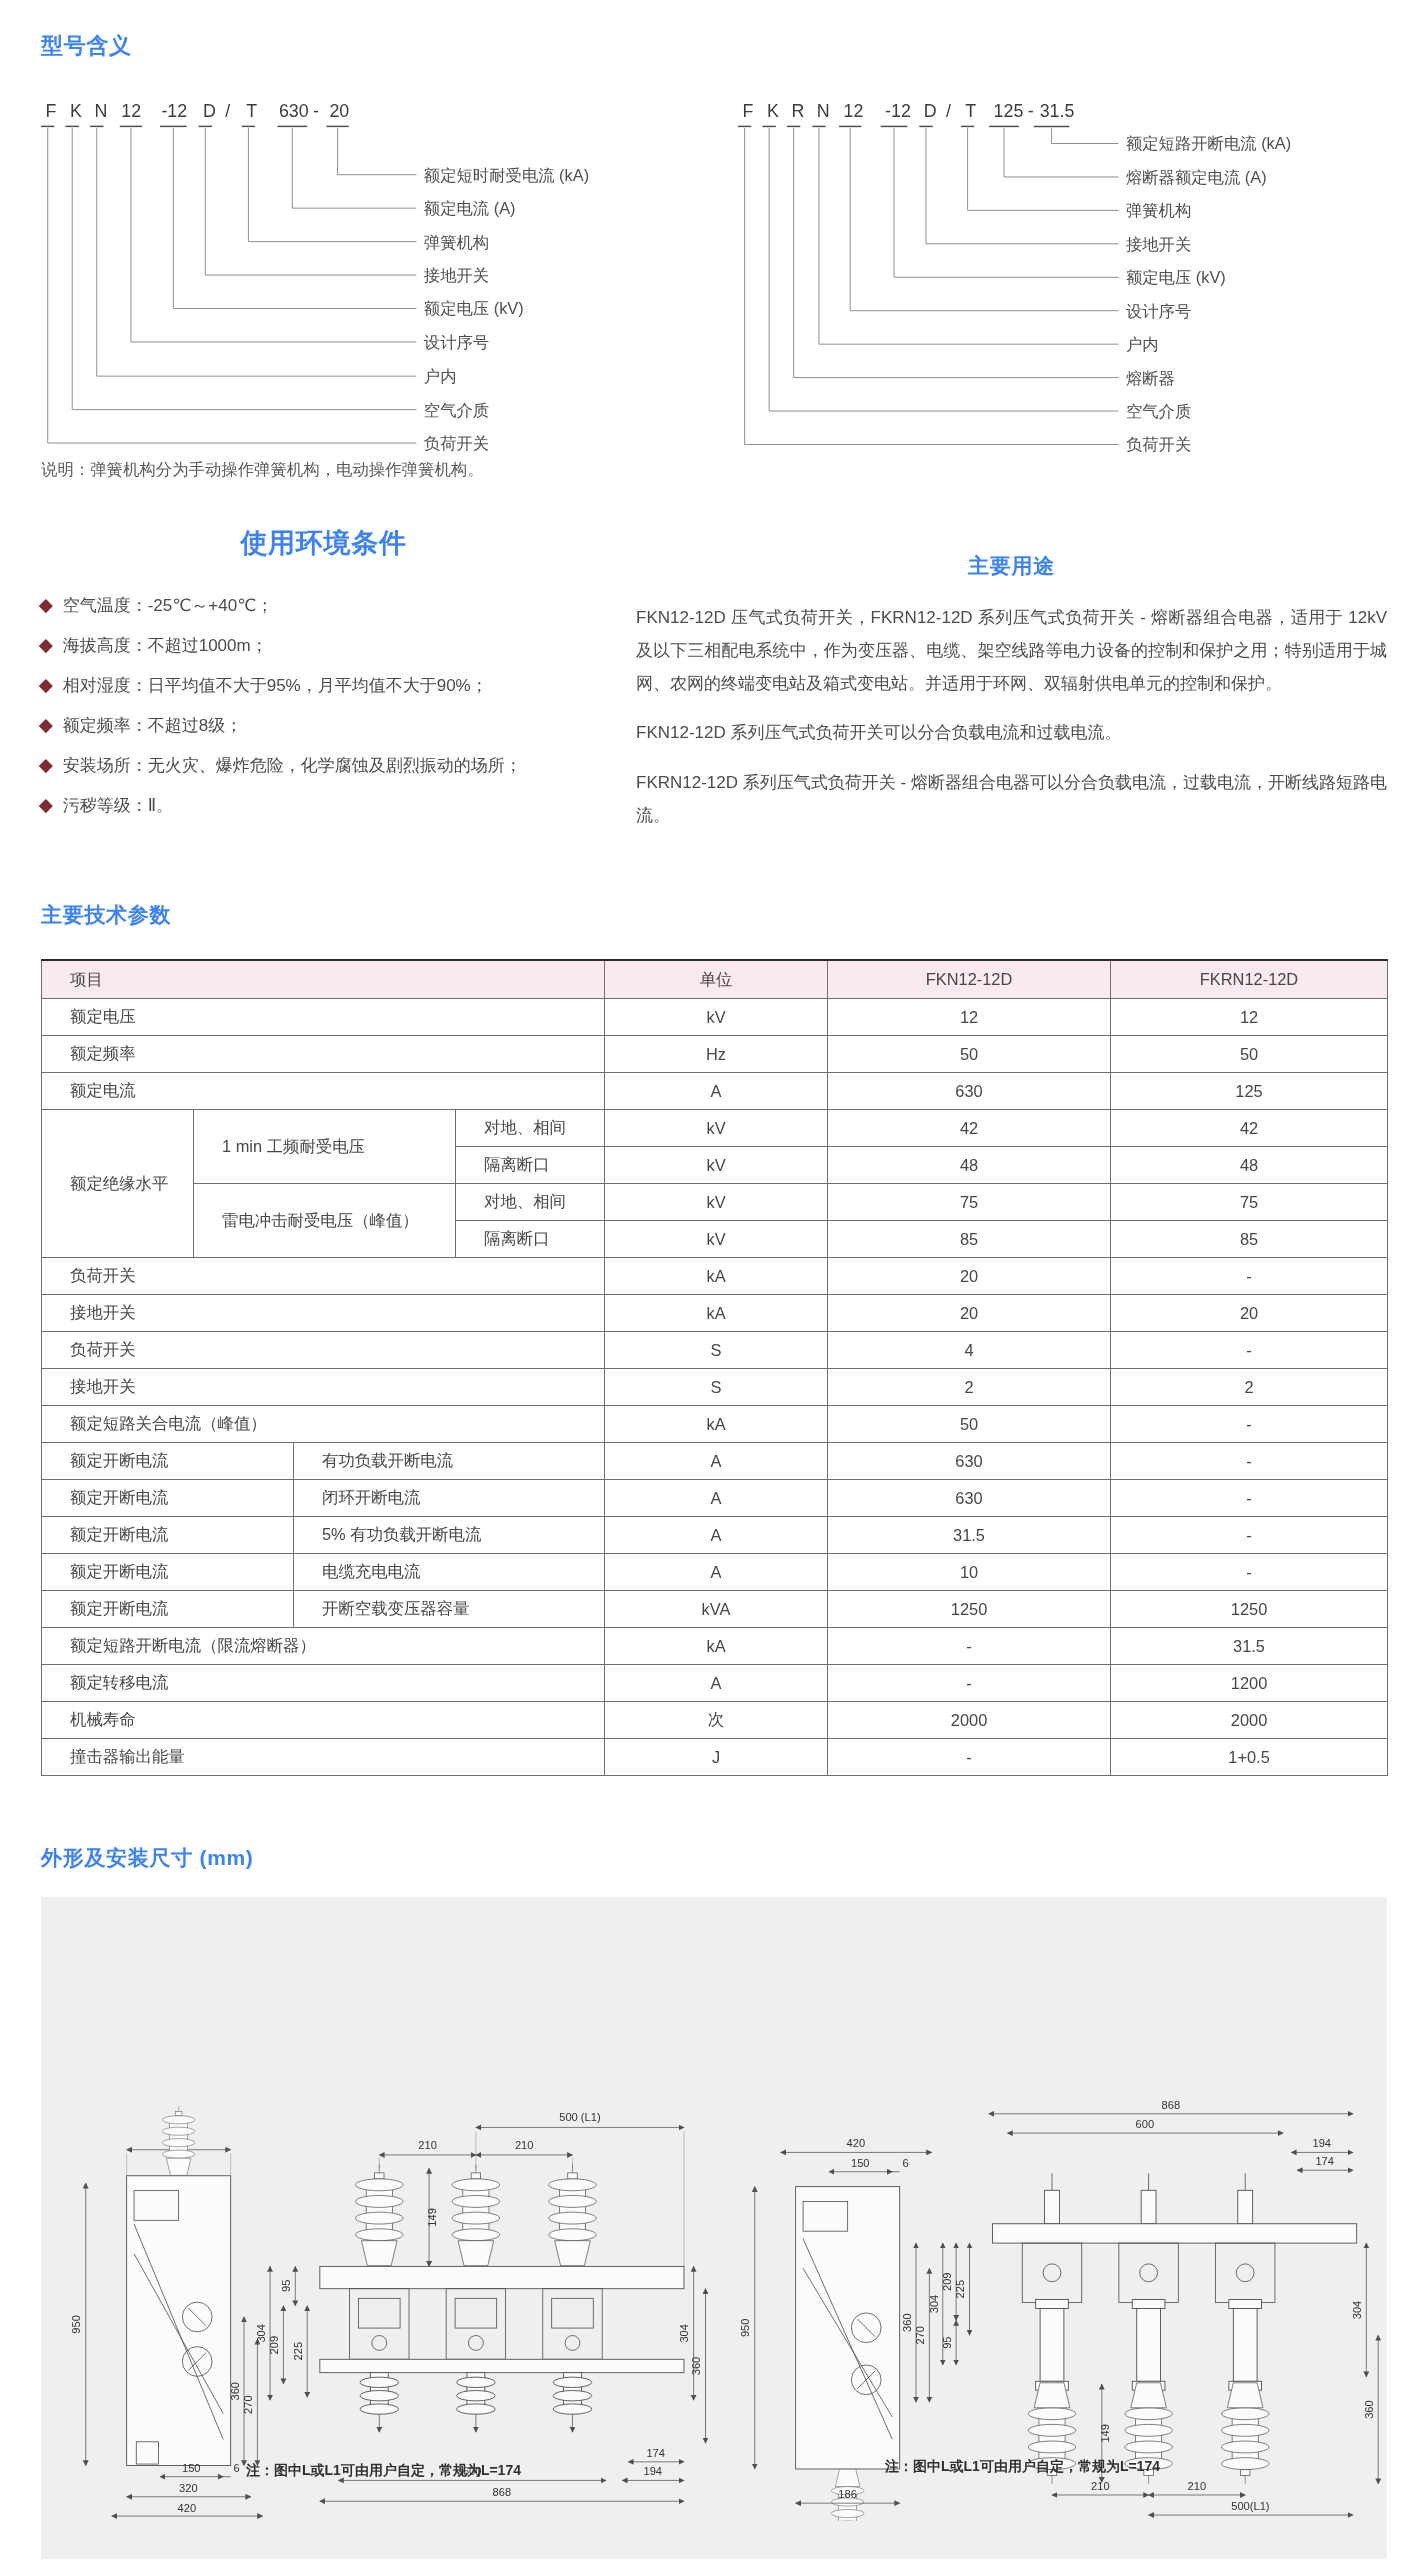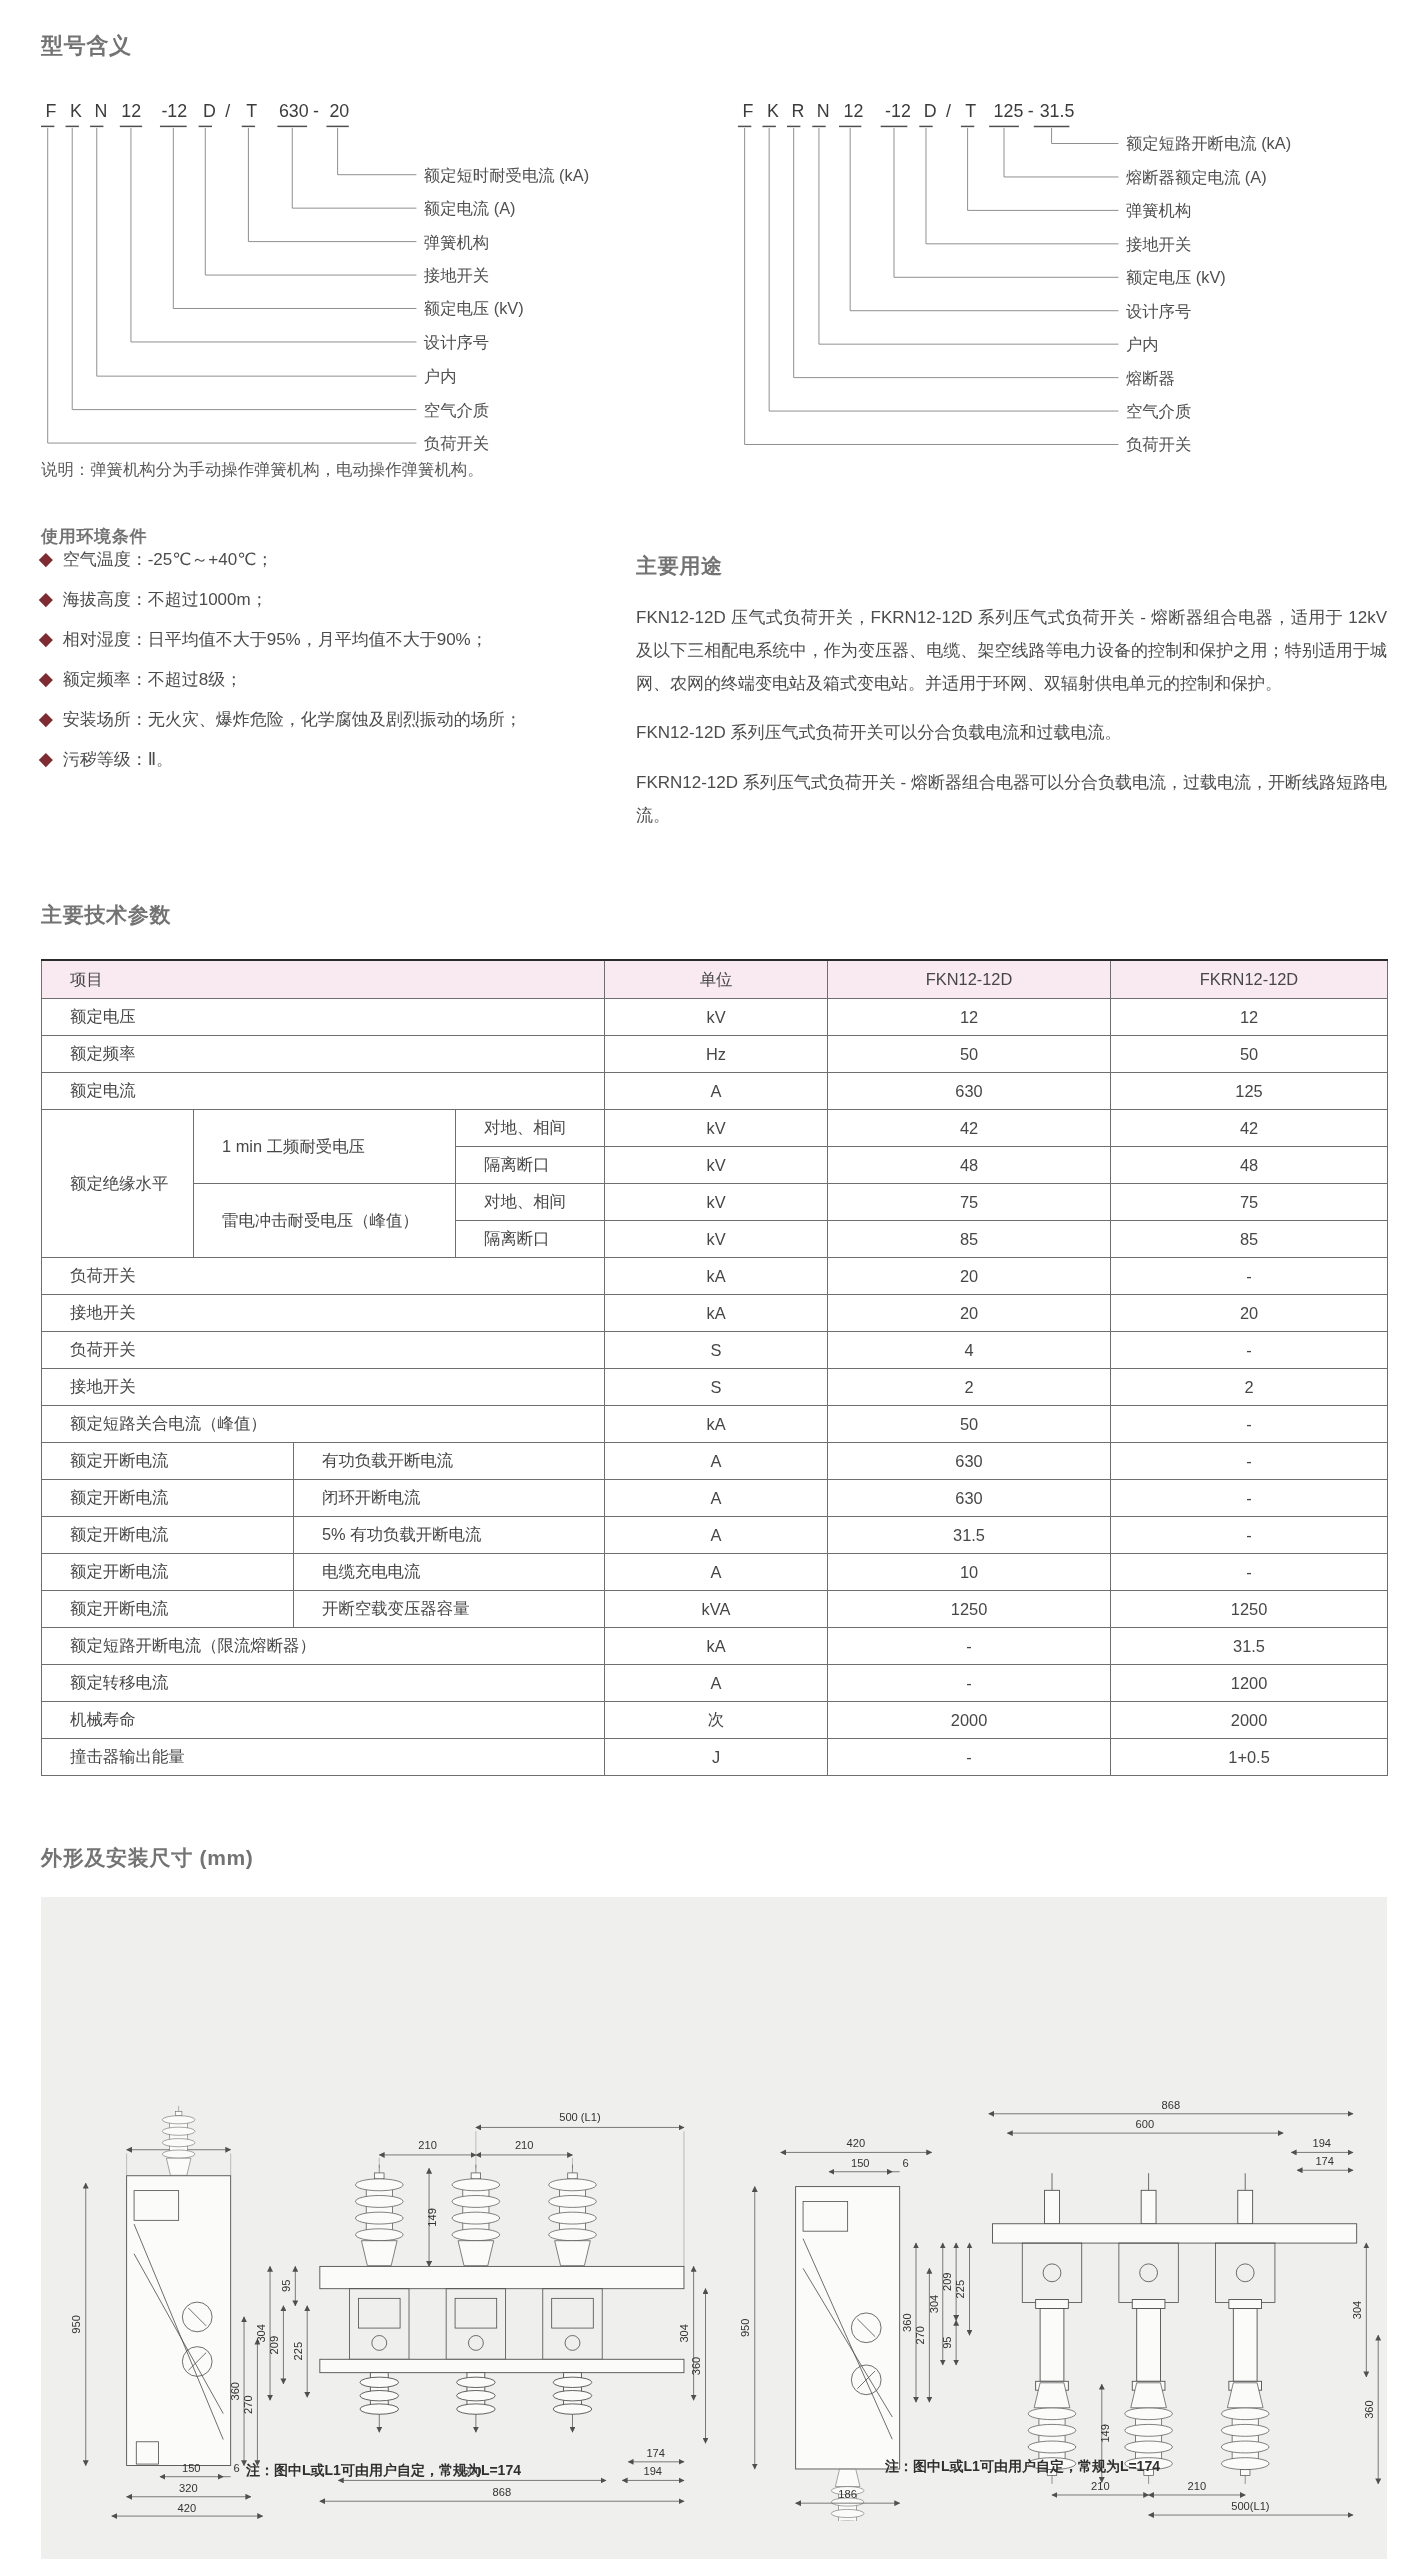--- a/index.html
+++ b/index.html
@@ -2,21 +2,21 @@
 <html style="font-size:12px"><head>
 <meta charset="utf-8">
 <style>
   html,body{margin:0;padding:0;}
   body{
     width:1427px;height:2576px;position:relative;background:#ffffff;
     font-family:"Liberation Sans","DejaVu Sans",sans-serif;color:#4c4c4c;
     overflow:hidden;
   }
   .abs{position:absolute;}
-  .sec-title{color:#737373;font-size:22px;font-weight:bold;letter-spacing:0.7px;}
+  .sec-title{color:#3b82f6;font-size:22px;font-weight:bold;letter-spacing:0.7px;text-align:center;}
   
   svg text.tok{font-size:24px;fill:#3c3c3c;}
   svg text.mlab{font-size:22px;fill:#4f4f4f;}
   svg polyline.wire{fill:none;stroke:#8c8c8c;stroke-width:1.3;}
   svg line.tick{stroke:#4f4f4f;stroke-width:2;}
   .note-text{font-size:16.4px;color:#5a5a5a;}
   
   .env-item{display:flex;align-items:center;margin-bottom:17px;font-size:17px;color:#4c4c4c;}
   .bullet{flex:0 0 auto;width:9.7px;height:9.7px;background:#7e2b31;transform:rotate(45deg);margin-right:12px;}
   
@@ -138,21 +138,21 @@
     <text class="mlab" x="530" y="343">户内</text>
     <text class="mlab" x="530" y="388">熔断器</text>
     <text class="mlab" x="530" y="433">空气介质</text>
     <text class="mlab" x="530" y="478">负荷开关</text>
   </g>
 </svg>
 
 <div class="abs note-text" style="left:41px;top:459px;">说明：弹簧机构分为手动操作弹簧机构，电动操作弹簧机构。</div>
 
 <div class="abs" style="left:41px;top:525px;width:565px;">
-  <div class="sec-title" style="font-size:17px;">使用环境条件</div>
+  <div class="sec-title" style="font-size:27px;margin-bottom:33px;">使用环境条件</div>
   <div class="env-item">
       <span class="bullet"></span>
       <span>空气温度：-25℃～+40℃；</span>
     </div>
   <div class="env-item">
       <span class="bullet"></span>
       <span>海拔高度：不超过1000m；</span>
     </div>
   <div class="env-item">
       <span class="bullet"></span>

